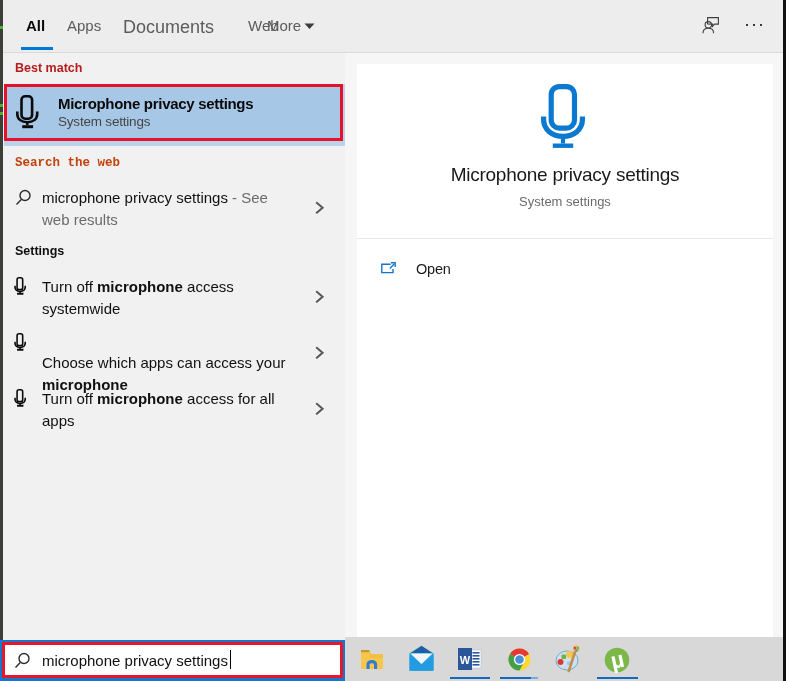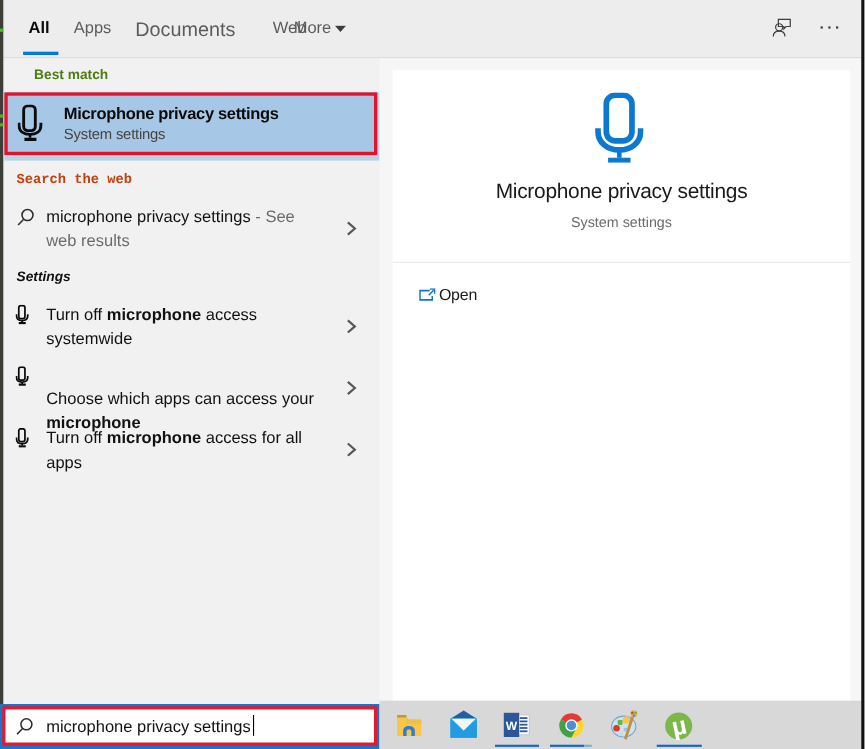--- a/index.html
+++ b/index.html
@@ -25,21 +25,21 @@
   <path d="M5.6 8 L5.6 1.6 L16.4 1.6 L16.4 8.1 L12.6 8.1 L10.6 10.3 L10.6 8.1 Z"></path>
   <circle cx="6.3" cy="8.8" r="3.2"></circle>
   <path d="M1 17.2 C1 13.9 3.3 12.3 6.3 12.3 C9.3 12.3 11.6 13.9 11.6 17.2"></path>
 </svg>
 <div class="abs" style="left:745.5px;top:24px;width:2px;height:2px;background:#3a3a3a;"></div>
 <div class="abs" style="left:752.5px;top:24px;width:2px;height:2px;background:#3a3a3a;"></div>
 <div class="abs" style="left:759.5px;top:24px;width:2px;height:2px;background:#3a3a3a;"></div>
 
 <div class="abs" style="left:0;top:53px;width:345px;height:628px;background:#f1f1f1;"></div>
 
-<div class="abs" style="left:15px;top:61px;font-size:12.5px;font-weight:bold;color:#4d7c0f;margin-left:16px;">Best match</div>
+<div class="abs" style="left:15px;top:61px;font-size:12.5px;font-weight:bold;color:#b91c1c;">Best match</div>
 
 <div class="abs" style="left:4px;top:84px;width:341px;height:62px;background:#b9d3ea;"></div>
 <div class="abs" style="left:4px;top:84px;width:332.5px;height:51px;background:#a7c7e6;border:3.5px solid #e5122a;"></div>
 <svg class="abs" style="left:16px;top:95px;" width="23" height="34" viewBox="0 0 23 34" fill="none" stroke="#0b0b0b">
   <rect x="5.5" y="1.3" width="10.6" height="22.4" rx="3.6" stroke-width="2.6"></rect>
   <path d="M1.3 16.5 V19 C1.3 24.3 5.6 27.2 11.3 27.2 C17 27.2 21.2 24.3 21.2 19 V16.5" stroke-width="2.6"></path>
   <line x1="11.3" y1="27.2" x2="11.3" y2="30.2" stroke-width="2.4"></line>
   <line x1="6.2" y1="31.7" x2="17.1" y2="31.7" stroke-width="3"></line>
 </svg>
 <div class="abs" style="left:58px;top:95px;font-size:15px;font-weight:bold;letter-spacing:-0.3px;color:#0a0a0a;">Microphone privacy settings</div>
@@ -49,21 +49,21 @@
 
 <svg class="abs" style="left:15px;top:189px;" width="17" height="17" viewBox="0 0 17 17" fill="none" stroke="#2c2c2c" stroke-width="1.4">
   <circle cx="10" cy="6.5" r="5"></circle>
   <line x1="6.3" y1="10.5" x2="1.5" y2="15.5"></line>
 </svg>
 <div class="abs" style="left:42px;top:187px;width:250px;font-size:15px;line-height:22.4px;color:#111;">microphone privacy settings<span style="color:#6b6b6b;"> - See web results</span></div>
 <svg class="abs" style="left:315px;top:201px;" width="9.5" height="13.5" viewBox="0 0 9.5 13.5" fill="none" stroke="#575757" stroke-width="2">
     <path d="M1.2 1.2 L7.6 6.75 L1.2 12.3"></path>
   </svg>
 
-<div class="abs" style="left:15px;top:244px;font-size:12.5px;font-weight:bold;color:#101010;font-style:italic;">Settings</div>
+<div class="abs" style="left:15px;top:244px;font-size:12.5px;font-weight:bold;color:#101010;">Settings</div>
 
 <svg class="abs" style="left:14px;top:277px;" width="12.5" height="18" viewBox="0 0 23 34" fill="none" stroke="#0b0b0b">
   <rect x="5.5" y="1.5" width="10.6" height="22.2" rx="3.6" stroke-width="3"></rect>
   <path d="M1.6 16.5 V19 C1.6 24.3 5.8 27.2 11.3 27.2 C16.8 27.2 20.9 24.3 20.9 19 V16.5" stroke-width="3"></path>
   <line x1="11.3" y1="27.2" x2="11.3" y2="30.2" stroke-width="2.8"></line>
   <line x1="5.5" y1="31.6" x2="17.5" y2="31.6" stroke-width="3.8"></line>
 </svg>
 <div class="abs" style="left:42px;top:276px;width:260px;font-size:15px;line-height:22.4px;color:#111;">Turn off <b>microphone</b> access<br>systemwide</div>
 <svg class="abs" style="left:315px;top:289.5px;" width="9.5" height="13.5" viewBox="0 0 9.5 13.5" fill="none" stroke="#575757" stroke-width="2">
     <path d="M1.2 1.2 L7.6 6.75 L1.2 12.3"></path>
@@ -113,21 +113,21 @@
 
 <div class="abs" style="left:357px;top:164px;width:416px;text-align:center;font-size:19px;letter-spacing:-0.25px;color:#191919;">Microphone privacy settings</div>
 <div class="abs" style="left:357px;top:193.5px;width:416px;text-align:center;font-size:13px;color:#6b6b6b;">System settings</div>
 <div class="abs" style="left:357px;top:238px;width:416px;height:1px;background:#e8e8e8;"></div>
 
 <svg class="abs" style="left:381px;top:262px;" width="15" height="12" viewBox="0 0 15 12" fill="none" stroke="#1473cc" stroke-width="1.4">
   <path d="M9.6 2.2 H0.8 V10.6 H12 V7"></path>
   <path d="M8.8 6.4 L13.2 1.9"></path>
   <path d="M9.9 0.8 H14.2 V5.1"></path>
 </svg>
-<div class="abs" style="left:399px;top:261px;font-size:14.5px;letter-spacing:-0.2px;color:#1b1b1b;">Open</div>
+<div class="abs" style="left:416px;top:261px;font-size:14.5px;letter-spacing:-0.2px;color:#1b1b1b;">Open</div>
 
 <div class="abs" style="left:345px;top:637px;width:441px;height:44px;background:#d8d8d8;"></div>
 
 <svg class="abs" style="left:360px;top:649px;" width="24" height="21" viewBox="0 0 24 21">
   <path d="M1 1 L9.5 1 L9.5 4 L1 4 Z" fill="#c9962c"></path>
   <path d="M1 3.3 L9.5 3.3 L12 5.2 L23 5.2 L23 20 L1 20 Z" fill="#f7c64a"></path>
   <path d="M9.5 3.3 L12 5.2 L23 5.2 L23 9 L9.5 9 Z" fill="#efc042"></path>
   <path d="M6.5 20 L6.5 15.5 C6.5 12.5 8.7 11 11.8 11 C14.9 11 17.1 12.5 17.1 15.5 L17.1 20 L14 20 L14 16 C14 14.8 13.1 14.2 11.8 14.2 C10.5 14.2 9.6 14.8 9.6 16 L9.6 20 Z" fill="#2e7cd6"></path>
 </svg>
 

